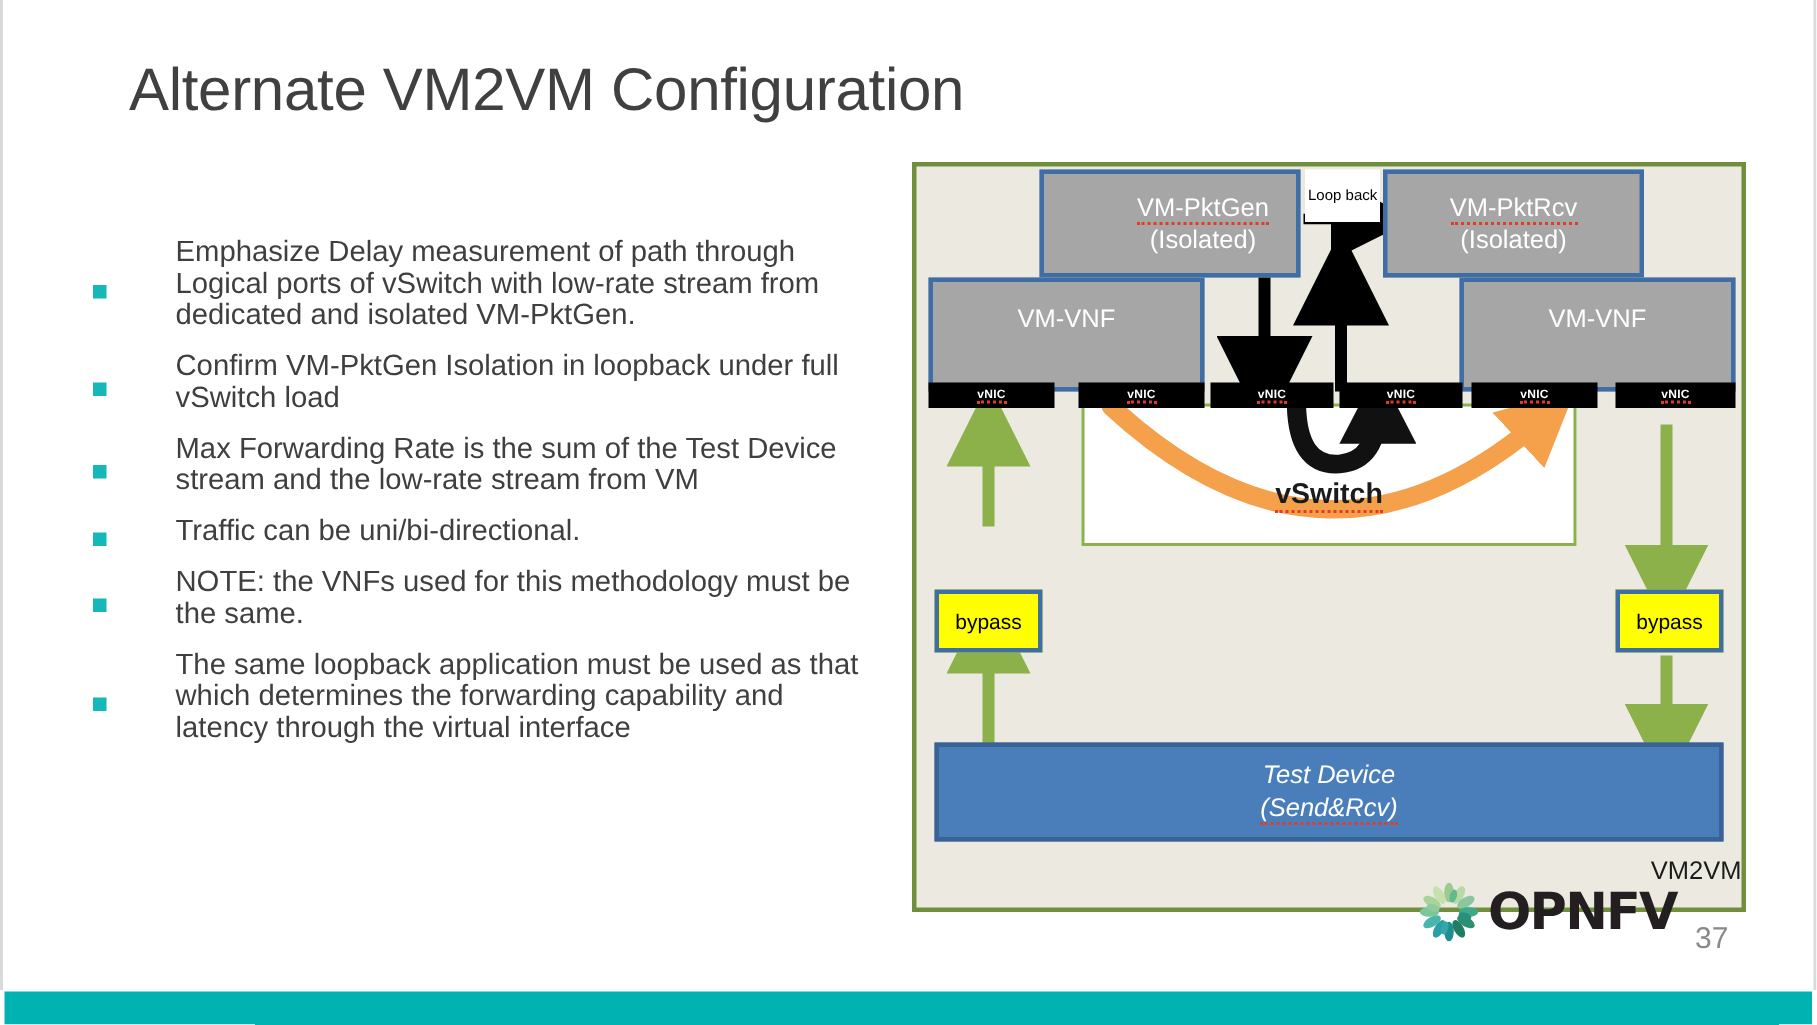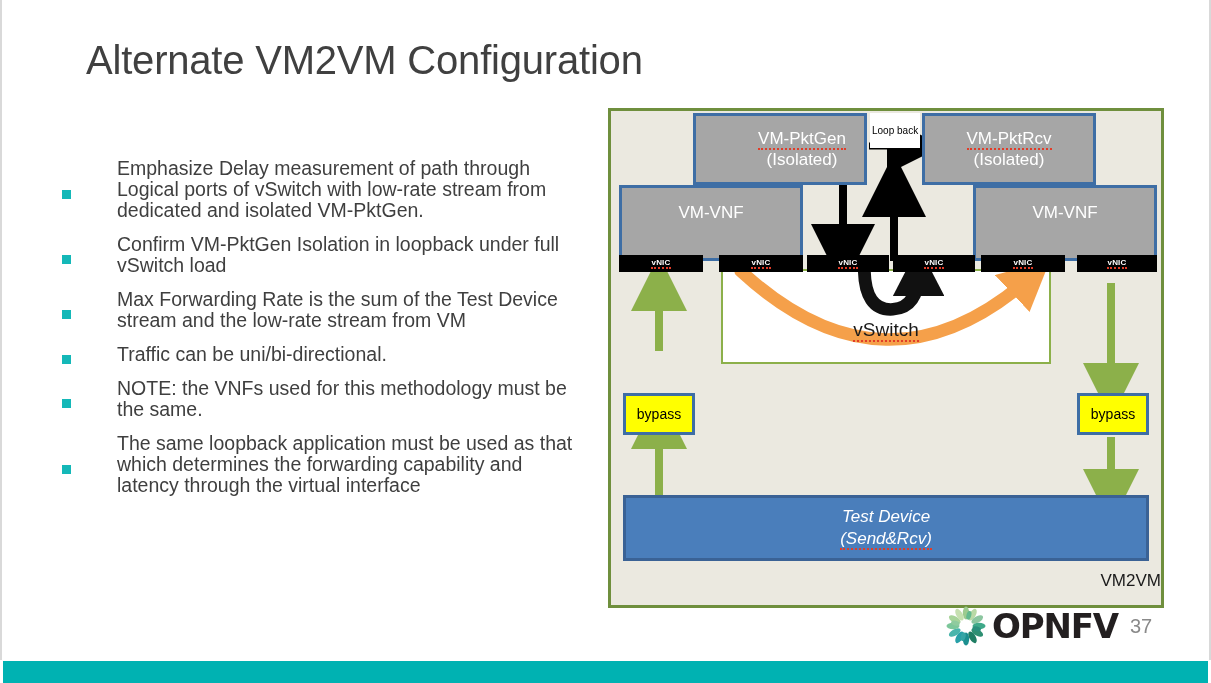--- a/index.html
+++ b/index.html
@@ -79,21 +79,21 @@
   .vnic span { border-bottom: 2px dotted #e23c28; }
   
   #vswitch {
     position: absolute;
     background: #ffffff;
     border: 2px solid #8cb04a;
     display: flex; align-items: center; justify-content: center;
   }
   #vswitch-label {
     position: absolute; width: 100%; text-align: center;
-    top: 48px; font-size: 19px; color: #1b1b1b;
+    top: 48px; font-size: 19px; color: #1b1b1b; font-weight: bold;
   }
   #vswitch-label span { border-bottom: 2px dotted #e23c28; }
   
   .bypass {
     position: absolute; background: #ffff00;
     border: 3px solid #3e6ea5;
     color: #000000; font-size: 14px;
     display: flex; align-items: center; justify-content: center;
   }
   
@@ -113,21 +113,21 @@
     position: absolute; background: #ffffff; color: #000000;
     font-size: 10px; padding: 12px 2px; white-space: nowrap;
   }
   svg.overlay {
     position: absolute; left: 0; top: 0;
     width: 100%; height: 100%;
     pointer-events: none;
   }
   
   #logo-wrap {
-    position: absolute; left: 944px; top: 606px;
+    position: absolute; left: 944px; top: 588px;
     display: flex; align-items: center;
   }
   #logo-word {
     font-size: 34px; font-weight: bold; color: #231f20;
     letter-spacing: -1.2px; margin-left: 4px;
     font-family: "DejaVu Sans", sans-serif;
   }
   #page-num {
     position: absolute; left: 1130px; top: 615px;
     font-size: 20px; color: #8a8a8a;

